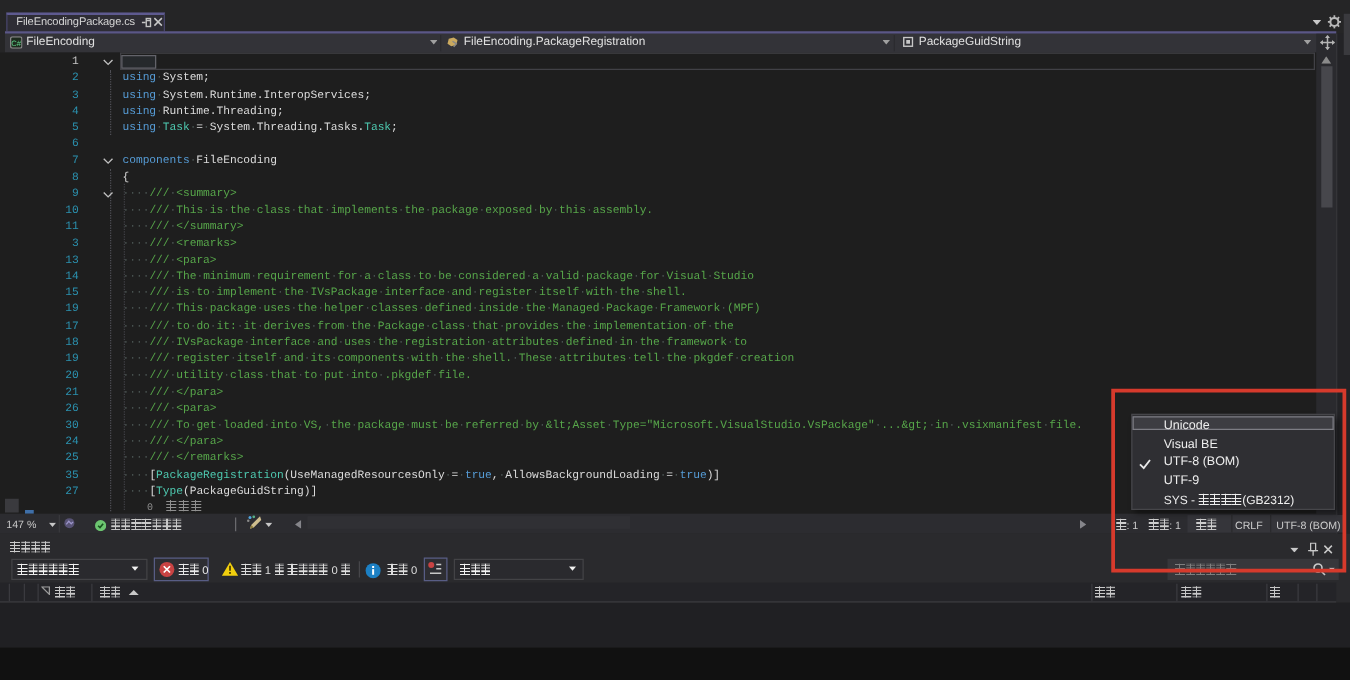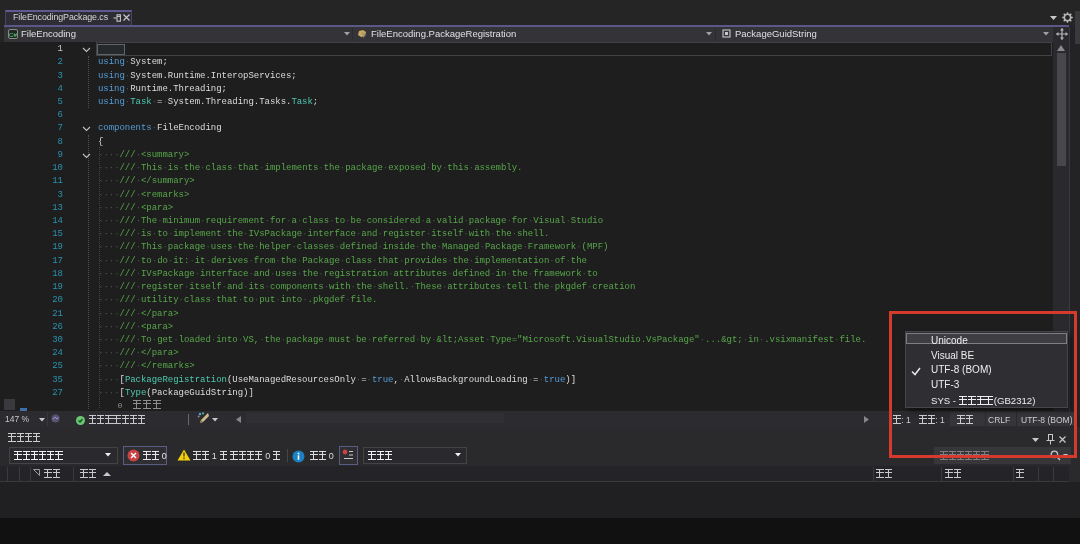--- a/index.html
+++ b/index.html
@@ -279,18 +279,18 @@
 <div class="abs" style="left:80px;top:469px;font-size:9px;color:#c8c8c8"><i class="c9"></i><i class="c9"></i></div>
 <div class="abs" style="left:103px;top:472px;width:0;height:0;border-left:4px solid transparent;border-right:4px solid transparent;border-bottom:4.5px solid #c8c8c8"></div>
 <div class="abs" style="left:876px;top:469px;font-size:9px;color:#c8c8c8"><i class="c9"></i><i class="c9"></i></div>
 <div class="abs" style="left:945px;top:469px;font-size:9px;color:#c8c8c8"><i class="c9"></i><i class="c9"></i></div>
 <div class="abs" style="left:1016px;top:469px;font-size:9px;color:#c8c8c8"><i class="c9"></i></div>
 <div class="abs" style="left:905px;top:331px;width:163px;height:77px;background:#2f2f33;border:1px solid #46464a;box-shadow:3px 3px 5px rgba(0,0,0,0.45)"></div>
 <div class="abs" style="left:906px;top:332.5px;width:160.5px;height:11.7px;background:#3d3d42;border:1px solid #7d7d84"></div>
 <div class="abs" style="left:931px;top:334.8px;font-size:10px;color:#eeeeee">Unicode</div>
 <div class="abs" style="left:931px;top:350.3px;font-size:10px;color:#eeeeee">Visual BE</div>
 <div class="abs" style="left:931px;top:364.4px;font-size:10px;color:#eeeeee">UTF-8 (BOM)</div>
-<div class="abs" style="left:931px;top:379.2px;font-size:10px;color:#eeeeee">UTF-3</div>
+<div class="abs" style="left:931px;top:379.2px;font-size:10px;color:#eeeeee">UTF-9</div>
 <div class="abs" style="left:931px;top:394.6px;font-size:9.6px;color:#eeeeee">SYS - <i class="c10"></i><i class="c10"></i><i class="c10"></i><i class="c10"></i>(GB2312)</div>
 <svg class="abs" style="left:911px;top:366.5px" width="10" height="9" viewBox="0 0 10 9">
       <path d="M1 4.5 L4 7.5 L9 1" fill="none" stroke="#e8e8e8" stroke-width="1.5"></path>
     </svg>
 <div class="abs" style="left:889px;top:311px;width:188px;height:147px;border:3px solid #d63a2c"></div>
 </div>
 </body></html>

